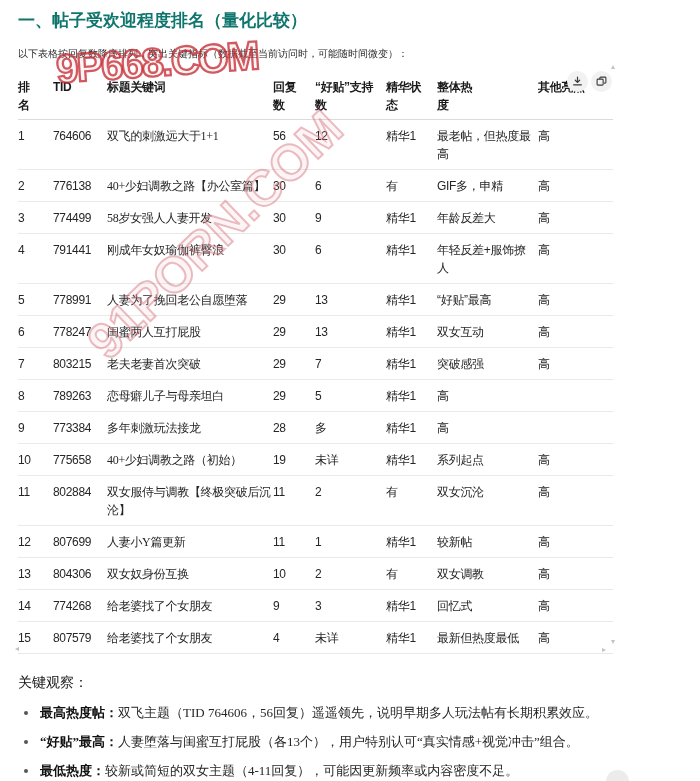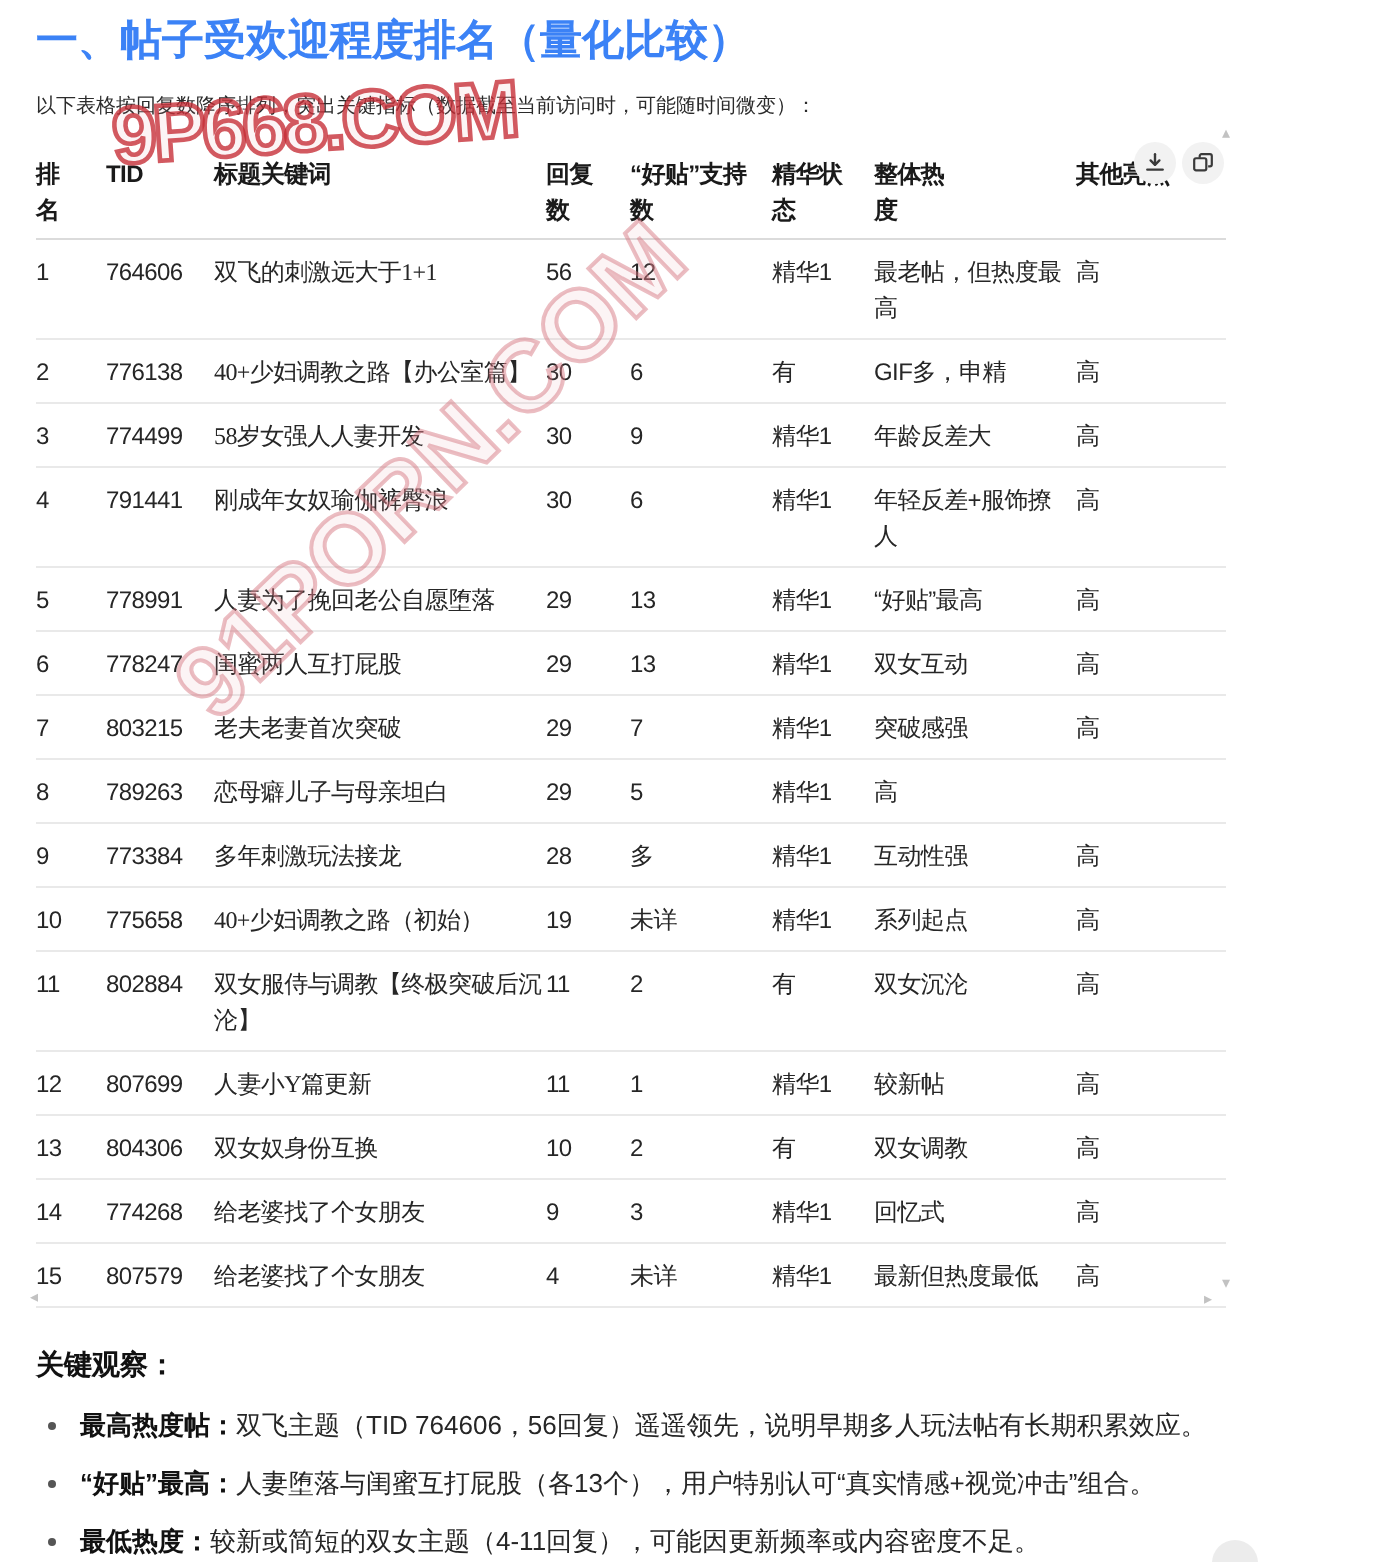--- a/index.html
+++ b/index.html
@@ -6,21 +6,21 @@
   html,body { width:700px; height:781px; }
   body {
     background:#ffffff;
     font-family:"Liberation Sans","DejaVu Sans",sans-serif;
     color:#262626;
     overflow:hidden;
     position:relative;
   }
   .title {
     margin:10px 18px 0 18px;
-    font-size:21px; font-weight:700; color:#3b82f6;
+    font-size:17px; font-weight:700; color:#0f766e;
     line-height:21px;
   }
   .intro {
     margin:14px 18px 0 18px;
     font-size:10px; color:#2b2b2b; line-height:18px;
   }
   
   .table-wrap { position:relative; margin:9px 0 0 18px; width:595px; }
   .t-row {
     display:grid;
@@ -63,22 +63,22 @@
   .btn-download { left:567px; top:71px; }
   .btn-copy { left:591px; top:71px; }
   .round-btn svg { display:block; }
   
   .caret { position:absolute; z-index:4; font-size:8px; color:#c2c2c2; line-height:8px; cursor:pointer; }
   .caret-up { left:611px; top:63px; }
   .caret-down { left:611px; top:638px; }
   .caret-left { left:15px; top:645px; }
   .caret-right { left:602px; top:646px; }
   
-  .obs-heading { margin:18px 18px 0 18px; font-size:14px; font-weight:700; color:#111; line-height:20px; }
-  .obs-list { list-style:none; margin:12px 18px 0 18px; }
+  .obs-heading { margin:18px 18px 0 18px; font-size:14px; font-weight:400; color:#111; line-height:20px; }
+  .obs-list { list-style:none; margin:12px 18px 0 18px;font-family:Liberation Serif, serif; }
   .obs-item { position:relative; padding-left:22px; margin-bottom:11px; font-size:13px; line-height:18px; color:#262626; }
   .obs-item::before {
     content:''; position:absolute; left:6px; top:7px;
     width:4px; height:4px; border-radius:50%; background:#555;
   }
   .ob-label { font-weight:700; color:#111; }
   
   .fab {
     position:absolute; left:606px; top:770px; z-index:8;
     width:23px; height:23px; border-radius:50%;
@@ -221,21 +221,20 @@
     <div class="cell c-heat">高</div>
   </div>
 
   <div class="t-row">
     <div class="cell c-rank">9</div>
     <div class="cell c-tid">773384</div>
     <div class="cell c-title">多年刺激玩法接龙</div>
     <div class="cell c-replies">28</div>
     <div class="cell c-support">多</div>
     <div class="cell c-digest">精华1</div>
-    <div class="cell c-highlights">互动性强</div>
     <div class="cell c-heat">高</div>
   </div>
 
   <div class="t-row">
     <div class="cell c-rank">10</div>
     <div class="cell c-tid">775658</div>
     <div class="cell c-title">40+少妇调教之路（初始）</div>
     <div class="cell c-replies">19</div>
     <div class="cell c-support">未详</div>
     <div class="cell c-digest">精华1</div>

